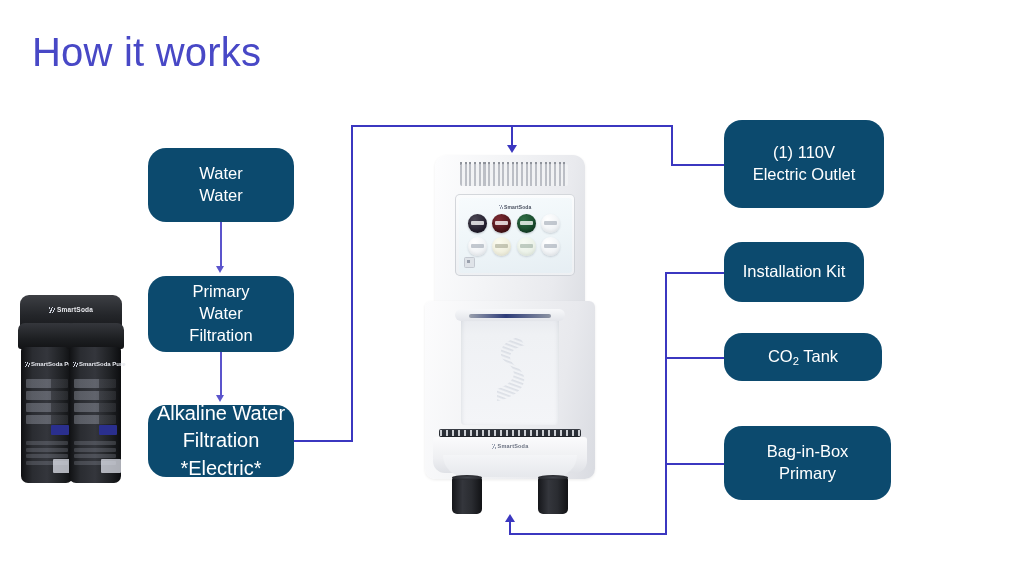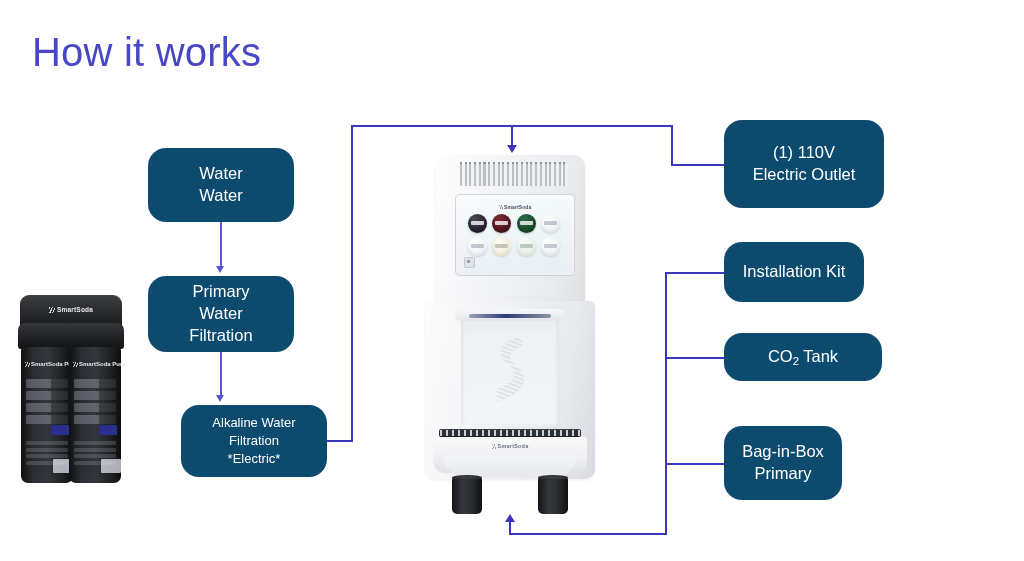--- a/index.html
+++ b/index.html
@@ -30,32 +30,32 @@
     border-radius:18px;
     display:flex;align-items:center;justify-content:center;
     text-align:center;
     font-size:16.5px;
     line-height:1.33;
     box-sizing:border-box;
     padding:4px 4px;
     z-index:6;
   }
   .box .ln{display:block;}
-  .box.small{font-size:13px;line-height:1.38;margin-left:33px;}
+  .box.small{font-size:20px;line-height:1.38;}
   .box sub{font-size:0.68em;vertical-align:-0.25em;}
 
   
   #box-water-line      {left:148px;top:148px;width:146px;height:74px;}
   #box-primary-filter  {left:148px;top:276px;width:146px;height:76px;}
   #box-alkaline-filter {left:148px;top:405px;width:146px;height:72px;}
 
   #box-electric-outlet {left:724px;top:120px;width:160px;height:88px;}
   #box-installation-kit{left:724px;top:242px;width:140px;height:60px;}
   #box-co2-tank        {left:724px;top:333px;width:158px;height:48px;}
-  #box-bag-in-box      {left:724px;top:426px;width:118px;height:74px;}
+  #box-bag-in-box      {left:724px;top:426px;width:167px;height:74px;}
 
   
   .conn{position:absolute;background:#3B37C0;z-index:4;}
   .conn.h{height:2px;}
   .conn.v{width:2px;}
   .conn.thin{background:#5B54CC;}
   .conn.thin.v{width:1.6px;}
 
   .arrow-down{
     position:absolute;width:0;height:0;z-index:5;

